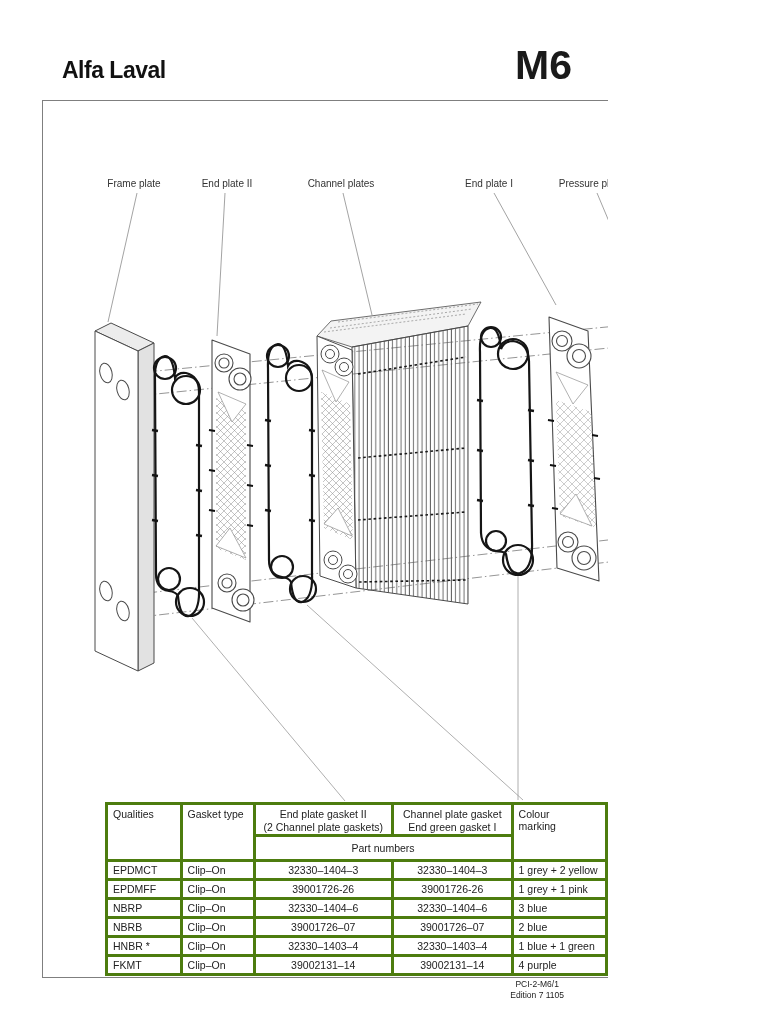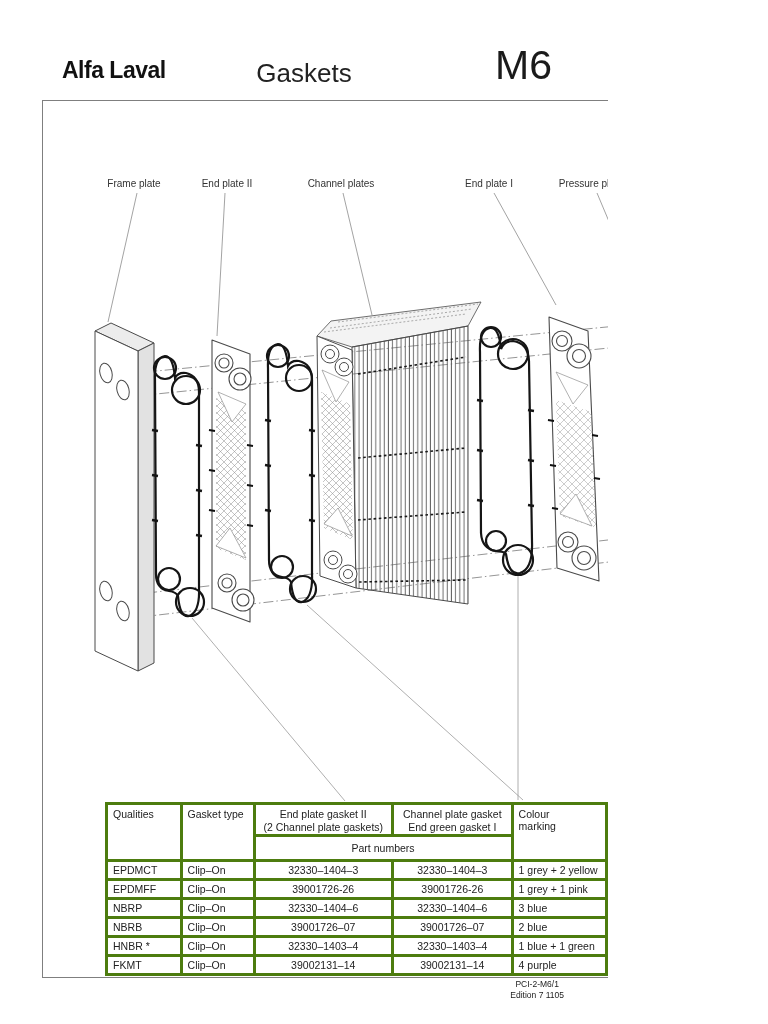--- a/index.html
+++ b/index.html
@@ -1,21 +1,21 @@
 <!DOCTYPE html>
 <html><head>
 <meta charset="utf-8">
 <style>
   html,body{margin:0;padding:0;background:#ffffff;}
   .page{position:relative;width:608px;height:1024px;background:#fff;overflow:hidden;
         font-family:"Liberation Sans",sans-serif;color:#1c1c1c;}
   
   .brand{position:absolute;left:62px;top:57px;font-size:23px;font-weight:bold;letter-spacing:-0.5px;color:#111;}
   .title{position:absolute;left:0;right:0;top:58px;text-align:center;font-size:26px;font-weight:400;color:#222;}
-  .model{position:absolute;right:56px;top:42px;font-size:41px;font-weight:400;color:#1a1a1a;}
+  .model{position:absolute;right:36px;top:42px;font-size:41px;font-weight:700;color:#1a1a1a;}
   
   .frame-box{position:absolute;left:42px;top:100px;width:684px;height:876px;border:1px solid #7f7f7f;background:#fff;}
   .diagram-svg{position:absolute;left:43px;top:101px;}
   
   table.parts{position:absolute;left:105px;top:802px;border-collapse:collapse;table-layout:fixed;
               font-size:10.5px;color:#222;background:#fff;}
   table.parts th,table.parts td{border:3px solid #4d7c0f;font-weight:normal;overflow:hidden;}
   th.hleft{vertical-align:top;text-align:left;padding:3px 0 0 5px;white-space:pre-line;}
   th.hcenter{vertical-align:top;text-align:center;padding:3px 2px 0 2px;white-space:pre-line;line-height:1.25;}
   th.pnum{height:20px;text-align:center;font-weight:normal;}
@@ -25,21 +25,20 @@
   
   .footnote{position:absolute;left:56px;top:982px;font-size:9px;color:#222;}
   .docref{position:absolute;right:44px;top:979px;font-size:8.5px;line-height:1.3;text-align:center;color:#222;}
 </style>
 </head>
 <body>
 
 <div class="page">
 
   <div class="brand">Alfa Laval</div>
-  <div class="title">Gaskets</div>
   <div class="model">M6</div>
 
   <div class="frame-box"></div>
 
   <svg class="diagram-svg" width="683" height="700" viewBox="43 101 683 700" xmlns="http://www.w3.org/2000/svg">
     <defs>
       <pattern id="diam" width="7" height="7" patternUnits="userSpaceOnUse">
         <path d="M0,0 L7,7 M7,0 L0,7" stroke="#8a8a8a" stroke-width="0.5" fill="none"></path>
       </pattern>
       <pattern id="vl" width="4.2" height="8" patternUnits="userSpaceOnUse">

